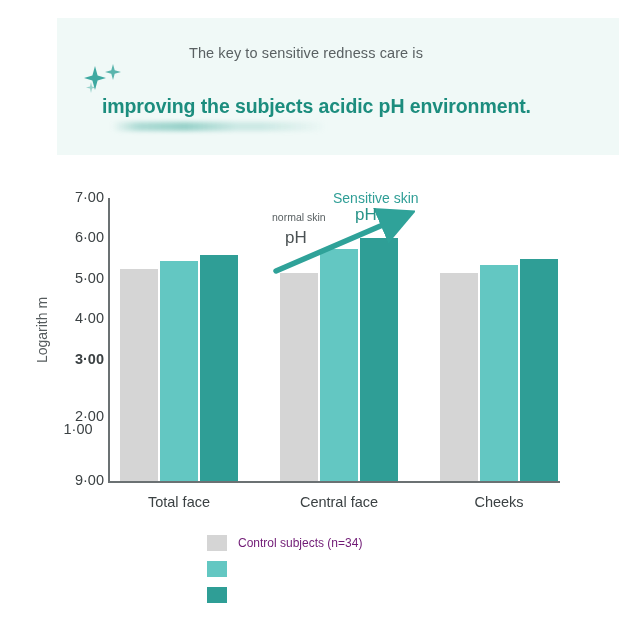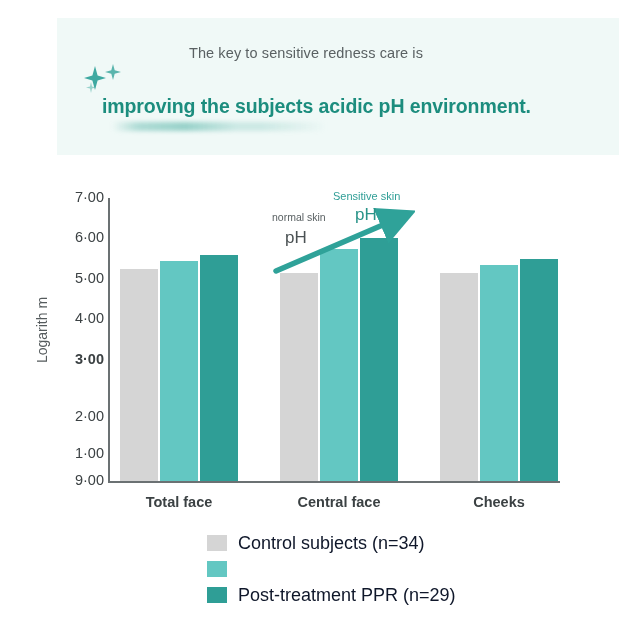--- a/index.html
+++ b/index.html
@@ -115,21 +115,20 @@
     position: absolute;
     bottom: 139px;
   }
   .group-label {
     position: absolute;
     top: 494px;
     width: 160px;
     text-align: center;
     font-size: 14.5px;
     color: #3b4143;
-    font-weight: bold;
   }
 
   
   #annot-normal-label {
     position: absolute;
     left: 272px;
     top: 211px;
     font-size: 10.5px;
     color: #5a6163;
     white-space: nowrap;
@@ -138,21 +137,21 @@
     position: absolute;
     left: 285px;
     top: 228px;
     font-size: 17px;
     color: #4b5254;
   }
   #annot-sensitive-label {
     position: absolute;
     left: 333px;
     top: 190px;
-    font-size: 11px;
+    font-size: 14px;
     color: #2f9e96;
     white-space: nowrap;
   }
   #annot-sensitive-ph {
     position: absolute;
     left: 355px;
     top: 205px;
     font-size: 17px;
     color: #2a9489;
   }
@@ -174,22 +173,22 @@
     height: 24px;
     margin-bottom: 2px;
   }
   .legend-swatch {
     width: 20px;
     height: 16px;
     margin-right: 11px;
     flex: 0 0 auto;
   }
   .legend-label {
-    font-size: 18px;
-    color: #0f172a;
+    font-size: 12px;
+    color: #701a75;
     white-space: nowrap;
   }
 </style>
 </head>
 <body>
 
 <div id="banner">
   <div id="banner-subtitle">The key to sensitive redness care is</div>
 
   <div id="sparkle-wrap">
@@ -207,21 +206,21 @@
 
 <div id="chart">
 
   <div id="y-axis-title">Logarith m</div>
 
   <div id="axis-vert"></div>
   <div id="axis-horz"></div>
 
   <div id="y-ticks">
       <div class="y-tick-label" style="top: 472px;">9·00</div>
-      <div class="y-tick-label" style="top: 445px;">1·00</div>
+      <div class="y-tick-label" style="top: 421px; text-align: center;">1·00</div>
       <div class="y-tick-label" style="top: 408px;">2·00</div>
       <div class="y-tick-label" style="top: 350.714px; font-weight: bold;">3·00</div>
       <div class="y-tick-label" style="top: 310.286px;">4·00</div>
       <div class="y-tick-label" style="top: 269.857px;">5·00</div>
       <div class="y-tick-label" style="top: 229.429px;">6·00</div>
       <div class="y-tick-label" style="top: 189px;">7·00</div>
     </div>
 
   <div id="bars">
       <div class="bar" style="left: 120px; width: 38px; height: 212.25px; background: rgb(213, 213, 213);"></div>
@@ -258,16 +257,15 @@
   <div id="legend">
       <div class="legend-row">
         <span class="legend-swatch" style="background: rgb(213, 213, 213);"></span>
         <span class="legend-label">Control subjects (n=34)</span>
       </div>
       <div class="legend-row">
         <span class="legend-swatch" style="background: rgb(99, 199, 194);"></span>
       </div>
       <div class="legend-row">
         <span class="legend-swatch" style="background: rgb(47, 158, 150);"></span>
-        <span class="legend-label">Post-treatment PPR (n=29)</span>
       </div>
     </div>
 </div>
 
 </body></html>

